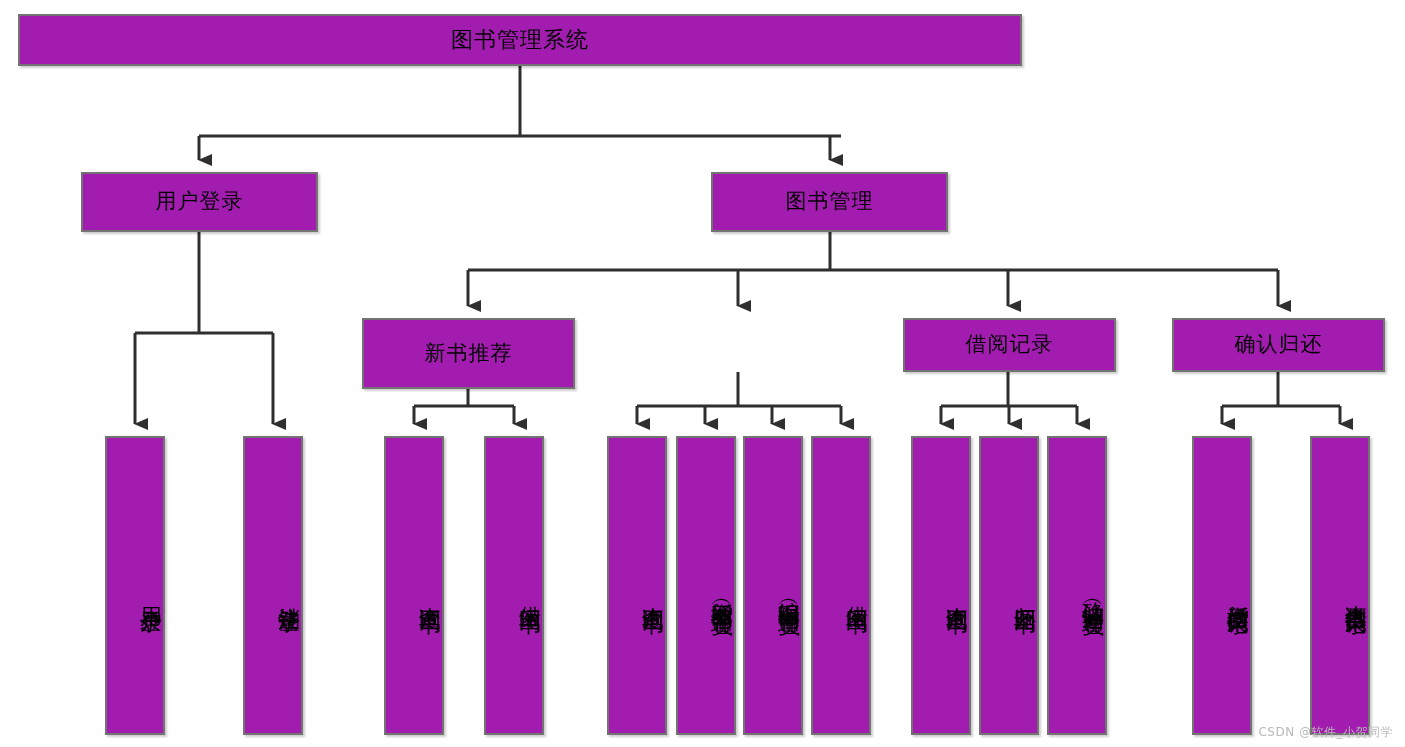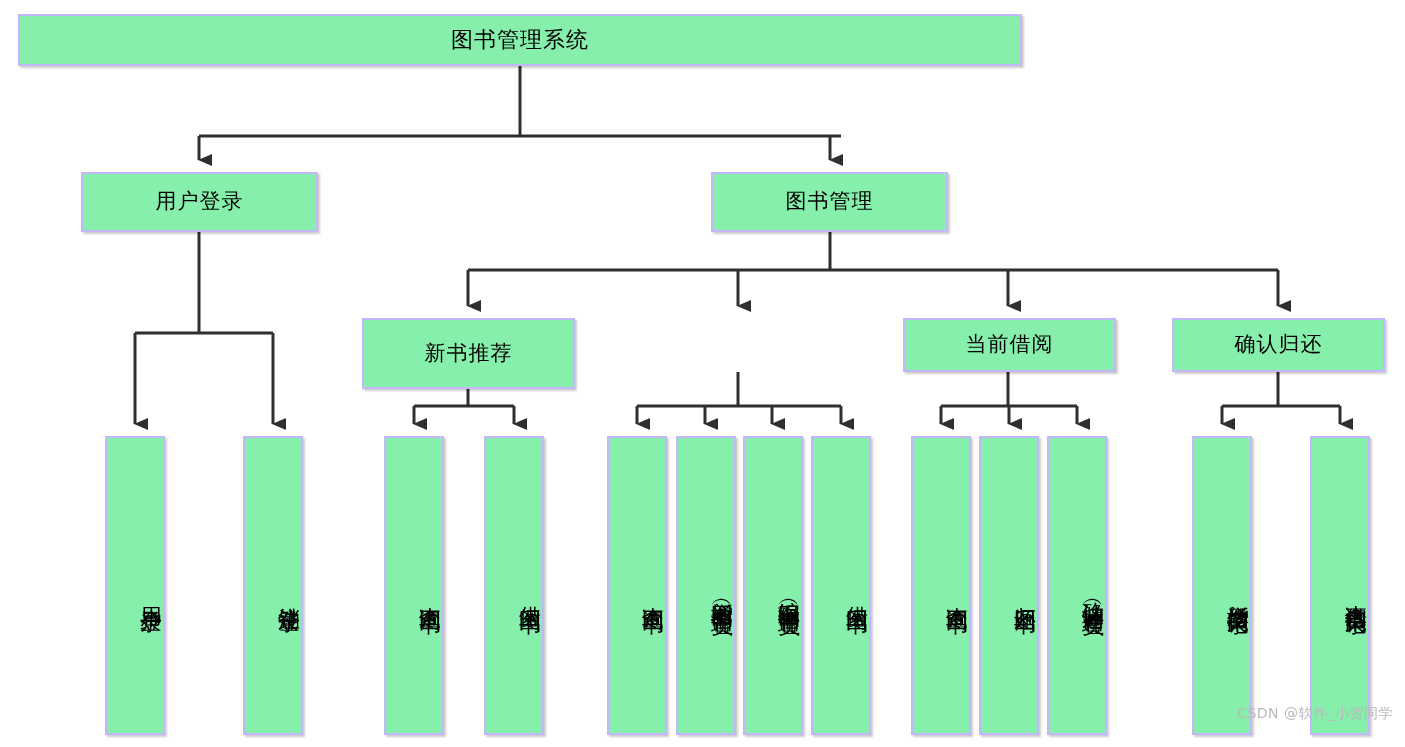--- a/index.html
+++ b/index.html
@@ -20,22 +20,22 @@
     position: absolute;
     left: 0;
     top: 0;
     width: 1405px;
     height: 747px;
     pointer-events: none;
   }
   .node {
     position: absolute;
     box-sizing: border-box;
-    background: #86efac;
-    border: 2px solid #c4b5fd;
+    background: #a21caf;
+    border: 2px solid #737373;
     box-shadow: 2px 2px 2px rgba(0,0,0,0.20);
     display: flex;
     align-items: center;
     justify-content: center;
     color: #000000;
     z-index: 2;
   }
   .node.horiz {
     font-size: 21px;
     letter-spacing: 1px;
@@ -56,22 +56,22 @@
     letter-spacing: 2px;
     white-space: nowrap;
   }
   .node.vert .vlabel {
     writing-mode: vertical-rl;
     text-orientation: upright;
   }
   #watermark {
     position: absolute;
     right: 12px;
-    bottom: 24px;
-    font-size: 14px;
+    bottom: 6px;
+    font-size: 12px;
     color: #b9b9b9;
     letter-spacing: 0.5px;
     z-index: 5;
     white-space: nowrap;
     font-family: "DejaVu Sans", "Liberation Sans", sans-serif;
   }
 </style>
 </head>
 <body>
 
@@ -138,21 +138,21 @@
   <div class="node horiz" style="left:711px; top:172px; width:237px; height:60px;text-align:center;">
     <span>图书管理</span>
   </div>
 
   <div class="node horiz" style="left:362px; top:318px; width:213px; height:71px;">
     <span>新书推荐</span>
   </div>
 
 
   <div class="node horiz" style="left:903px; top:318px; width:213px; height:54px;">
-    <span>当前借阅</span>
+    <span>借阅记录</span>
   </div>
 
   <div class="node horiz" style="left:1172px; top:318px; width:213px; height:54px;">
     <span>确认归还</span>
   </div>
 
   <div class="node vert" style="left:105px; top:436px; width:60px; height:299px;">
     <span class="vlabel">用户登录</span>
   </div>
 

